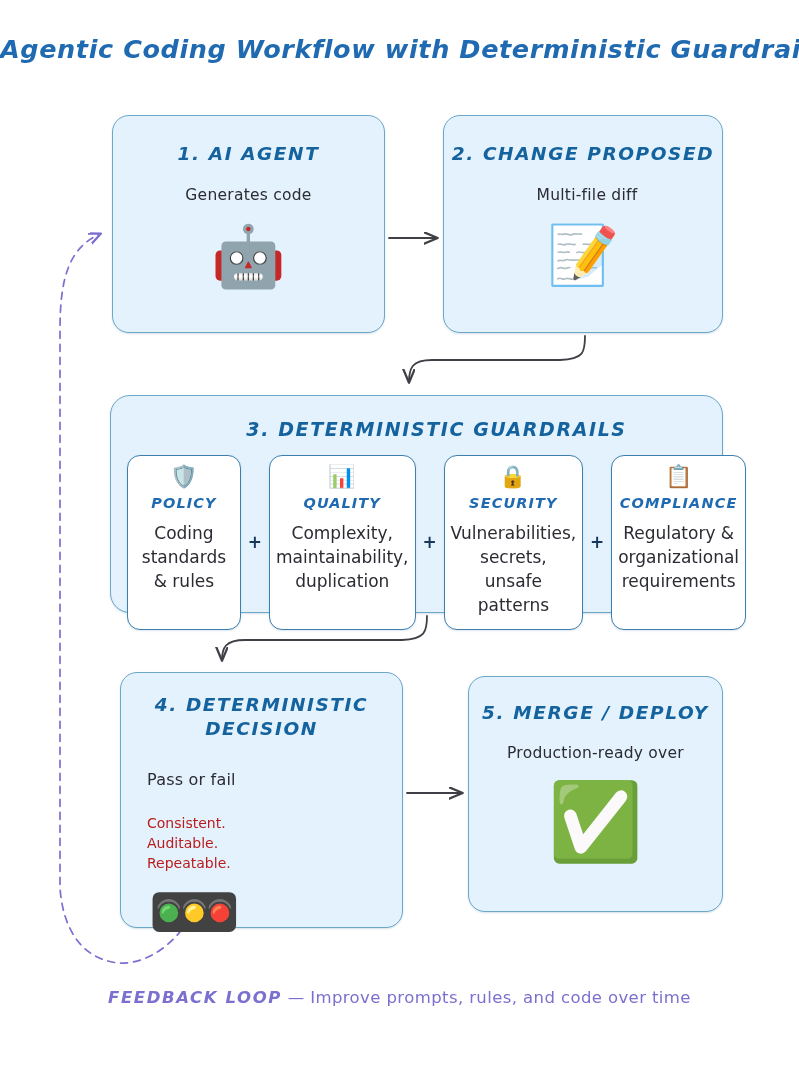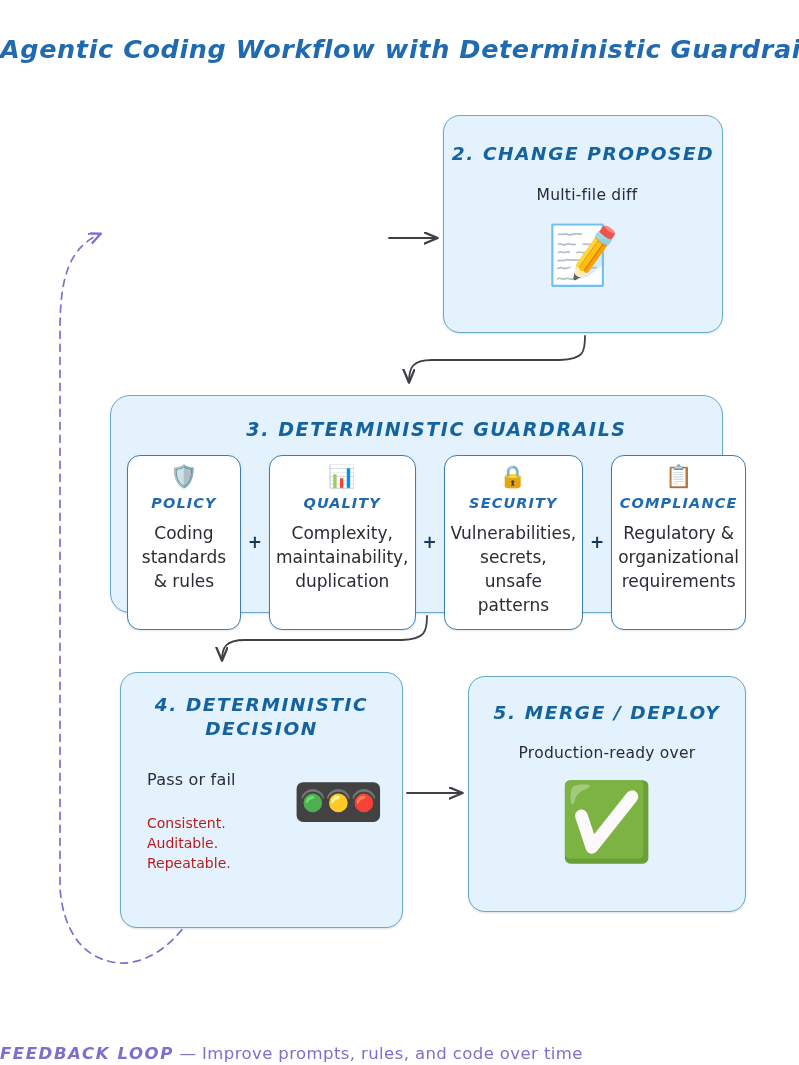--- a/index.html
+++ b/index.html
@@ -142,50 +142,51 @@
     font-family: "DejaVu Sans", sans-serif;
   }
 
   
   #box-decision { left: 120px; top: 672px; width: 283px; height: 256px; }
   #box-decision .card-title { margin-top: 20px; }
   .decision-body {
     display: flex;
     align-items: flex-start;
     padding: 22px 16px 0 26px;
+    flex-direction: column;
   }
   .decision-text { flex: 1 1 auto; padding-top: 6px; }
   .decision-lead {
     color: #2b2b33;
     font-size: 16px;
     letter-spacing: 0.2px;
     font-family: "DejaVu Sans", sans-serif;
   }
   .decision-list {
     margin-top: 24px;
     color: #b91c1c;
     font-size: 14px;
     line-height: 1.45;
     font-family: "DejaVu Sans", sans-serif;
   }
   .decision-light { flex: 0 0 86px; text-align: center; }
   .decision-light .emoji { font-size: 76px; }
 
   
-  #box-merge { left: 468px; top: 676px; width: 278px; height: 236px; }
+  #box-merge { left: 468px; top: 676px; width: 255px; height: 236px; }
   #box-merge .card-title { margin-top: 24px; }
   #box-merge .card-sub   { margin-top: 19px; }
   #box-merge .emoji      { font-size: 76px; margin-top: 22px; }
 
   
   .feedback-caption {
     position: absolute;
-    left: 0; top: 1044px;
-    width: 799px;
-    text-align: left;
+    left: 0; top: 988px;
+    width: 799px;
+    text-align: center;
     color: #7b6fd0;
     font-size: 16.5px;
     letter-spacing: 0.4px;
     font-family: "DejaVu Sans", sans-serif;
     white-space: nowrap;
     z-index: 2;
   }
   .feedback-caption .fb-label { letter-spacing: 1.6px; font-style: italic; font-weight: 600; }
 </style>
 </head>
@@ -210,20 +211,25 @@
     <path d="M427,616 C427,632 425,639 402,640 L245,640 C225,640 222,648 222,660" fill="none" stroke="#3f3f46" stroke-width="1.8" stroke-linecap="round" marker-end="url(#arrowGray)"></path>
 
     <path d="M407,793 L462,793" fill="none" stroke="#3f3f46" stroke-width="1.8" stroke-linecap="round" marker-end="url(#arrowGray)"></path>
 
     <path d="M189,919 C172,948 140,968 112,962 C82,956 63,930 60,888
              L60,330 C60,280 68,248 100,234" fill="none" stroke="#7b6fd0" stroke-width="1.7" stroke-dasharray="7 6" stroke-linecap="round" marker-end="url(#arrowPurple)"></path>
   </svg>
 
   <div class="page-title">Agentic Coding Workflow with Deterministic Guardrails</div>
 
+  <div class="card" id="box-agent">
+    <div class="card-title">1. AI AGENT</div>
+    <div class="card-sub">Generates code</div>
+    <div class="emoji" style="font-size:60px; margin-top:22px;">🤖</div>
+  </div>
 
   <div class="card" id="box-change">
     <div class="card-title">2. CHANGE PROPOSED</div>
     <div class="card-sub">Multi-file diff</div>
     <div class="emoji" style="font-size:58px; margin-top:22px;">📝</div>
   </div>
 
   <div class="card" id="box-guardrails">
     <div class="card-title">3. DETERMINISTIC GUARDRAILS</div>
 

